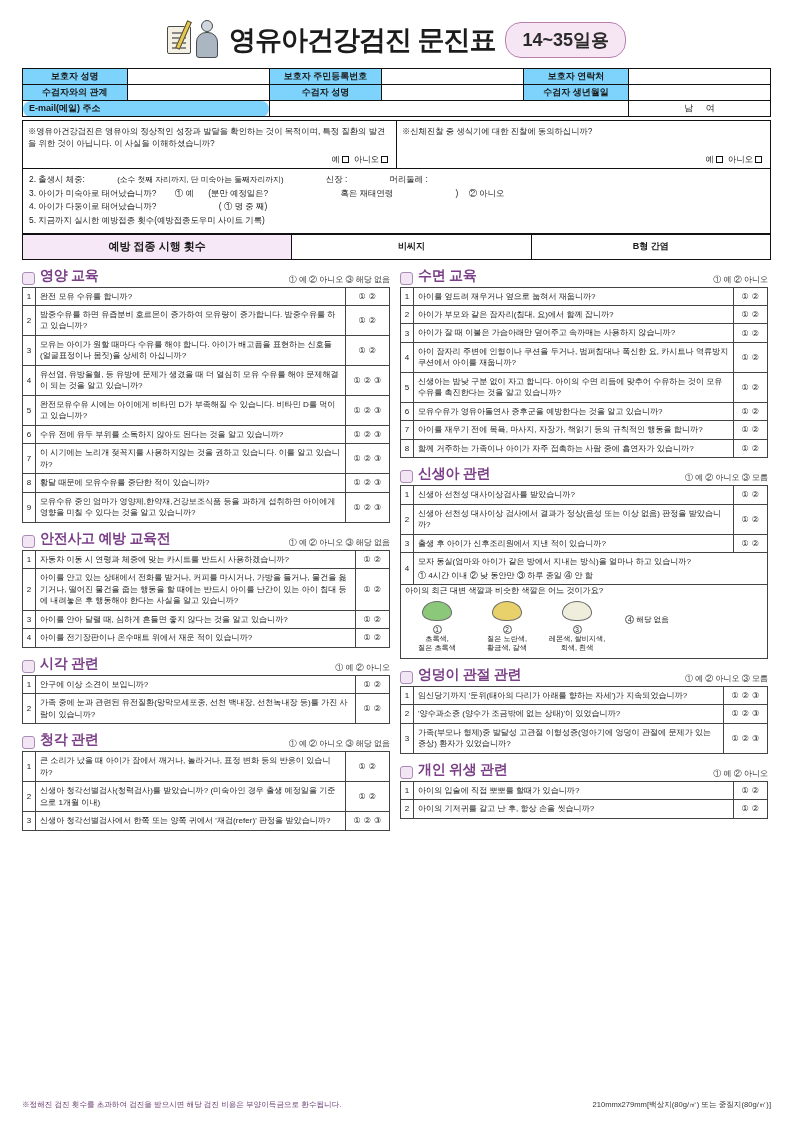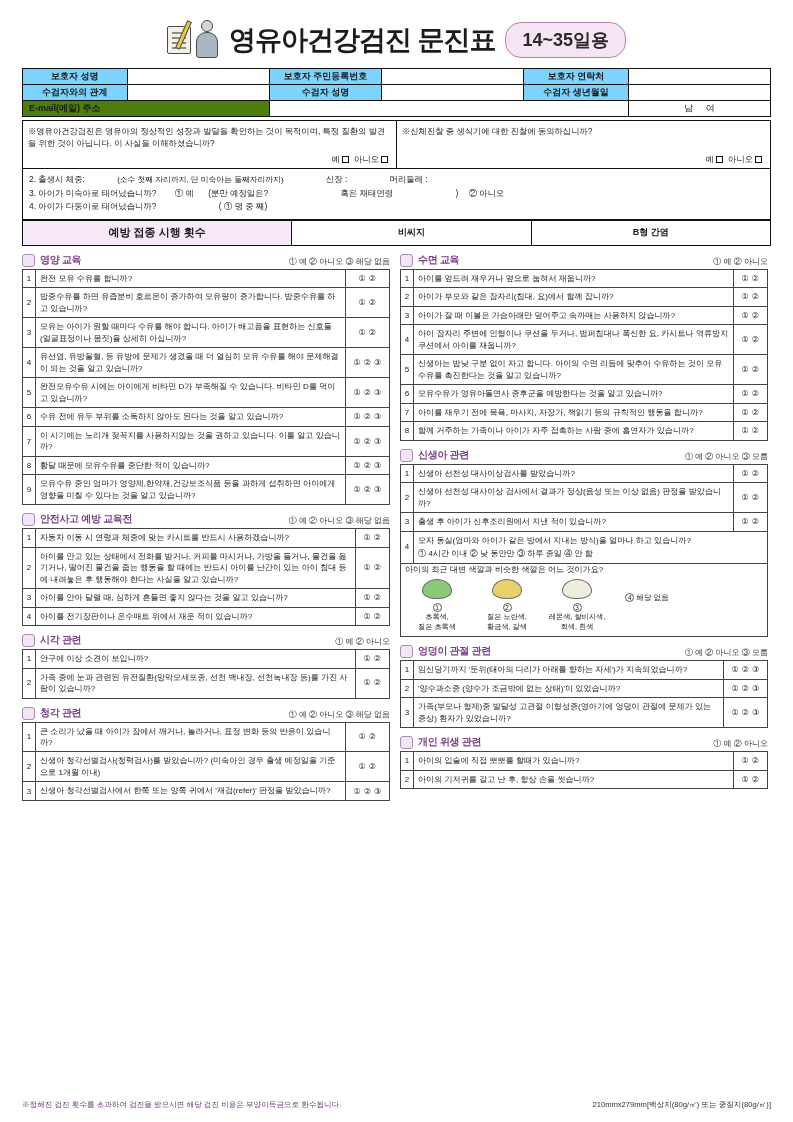--- a/index.html
+++ b/index.html
@@ -39,21 +39,21 @@
   .age-badge {
     background:#f6e6f3; border:1px solid #b97fb0; border-radius:16px;
     padding:5px 16px; font-size:18px; font-weight:bold; color:#2a2a2a;
   }
 
   
   table { border-collapse: collapse; }
   .t1 { width:100%; }
   .t1 td { border:0.8px solid #111; height:16px; font-size:9px; text-align:center; }
   .t1 .lbl { background:#7dd3fc; font-weight:bold; }
-  .t1 .lbl-left { background:#4d7c0f; font-weight:bold; text-align:left; padding-left:6px; }
+  .t1 .lbl-left { background:#7dd3fc; font-weight:bold; text-align:left; padding-left:6px;border-radius:8px; }
 
   .consent { width:100%; margin-top:3px; }
   .consent td { border:0.8px solid #111; vertical-align:top; padding:4px 5px 3px 5px; font-size:8.3px; line-height:1.45; }
   .yn { text-align:right; margin-top:4px; font-size:8.3px; }
   .box { display:inline-block; width:7px; height:7px; border:0.8px solid #111; margin:0 3px 0 2px; vertical-align:-1px; }
 
   .qbasic { width:100%; border:0.8px solid #111; border-top:none; padding:4px 6px 5px 6px; font-size:8.4px; line-height:1.62; }
   .qbasic .row { white-space:nowrap; overflow:hidden; }
   .small { font-size:7.8px; }
 
@@ -65,21 +65,21 @@
   
   .cols { display:flex; gap:10px; margin-top:7px; }
   .col { width:368px; }
 
   .sect { margin-bottom:7px; }
   .sect-head { display:flex; align-items:flex-end; gap:5px; margin-bottom:2px; }
   .sect-icon {
     width:13px; height:13px; border-radius:3px; flex:none;
     border:1px solid #a98bb5; background:#f2e6f4; position:relative;
   }
-  .sect-title { font-size:10px; font-weight:bold; color:#7a3f86; letter-spacing:-0.3px; }
+  .sect-title { font-size:14px; font-weight:bold; color:#7a3f86; letter-spacing:-0.3px; }
   .sect-legend { margin-left:auto; font-size:8px; color:#333; white-space:nowrap; }
 
   .qt { width:100%; }
   .qt td { border:0.7px solid #444; font-size:8.1px; line-height:1.42; vertical-align:middle; }
   .qt td.num { width:13px; text-align:center; font-size:8px; }
   .qt td.q { padding:3px 4px; }
   .qt td.ans { width:34px; text-align:center; white-space:nowrap; font-size:8px; letter-spacing:0.4px; }
   .qt td.ans3 { width:44px; }
 
   
@@ -177,20 +177,21 @@
       <span style="margin-left:16px">① 예</span>
       <span style="margin-left:12px">(분만 예정일은?</span>
       <span style="margin-left:70px">혹은 재태연령</span>
       <span style="margin-left:60px">)</span>
       <span style="margin-left:8px">② 아니오</span>
     </div>
     <div class="row">
       <span>4. 아이가 다둥이로 태어났습니까?</span>
       <span style="margin-left:60px">(         ① 명 중          째)</span>
     </div>
+    <div class="row">5. 지금까지 실시한 예방접종 횟수(예방접종도우미 사이트 기록)</div>
   </div>
 
   <table class="vac">
     <tbody>
         <tr>
       <td class="hl" style="width:36%">예방 접종 시행 횟수</td>
       <td class="blank" style="width:32%">비씨지</td>
       <td class="blank">B형 간염</td>
     </tr>
   </tbody>

